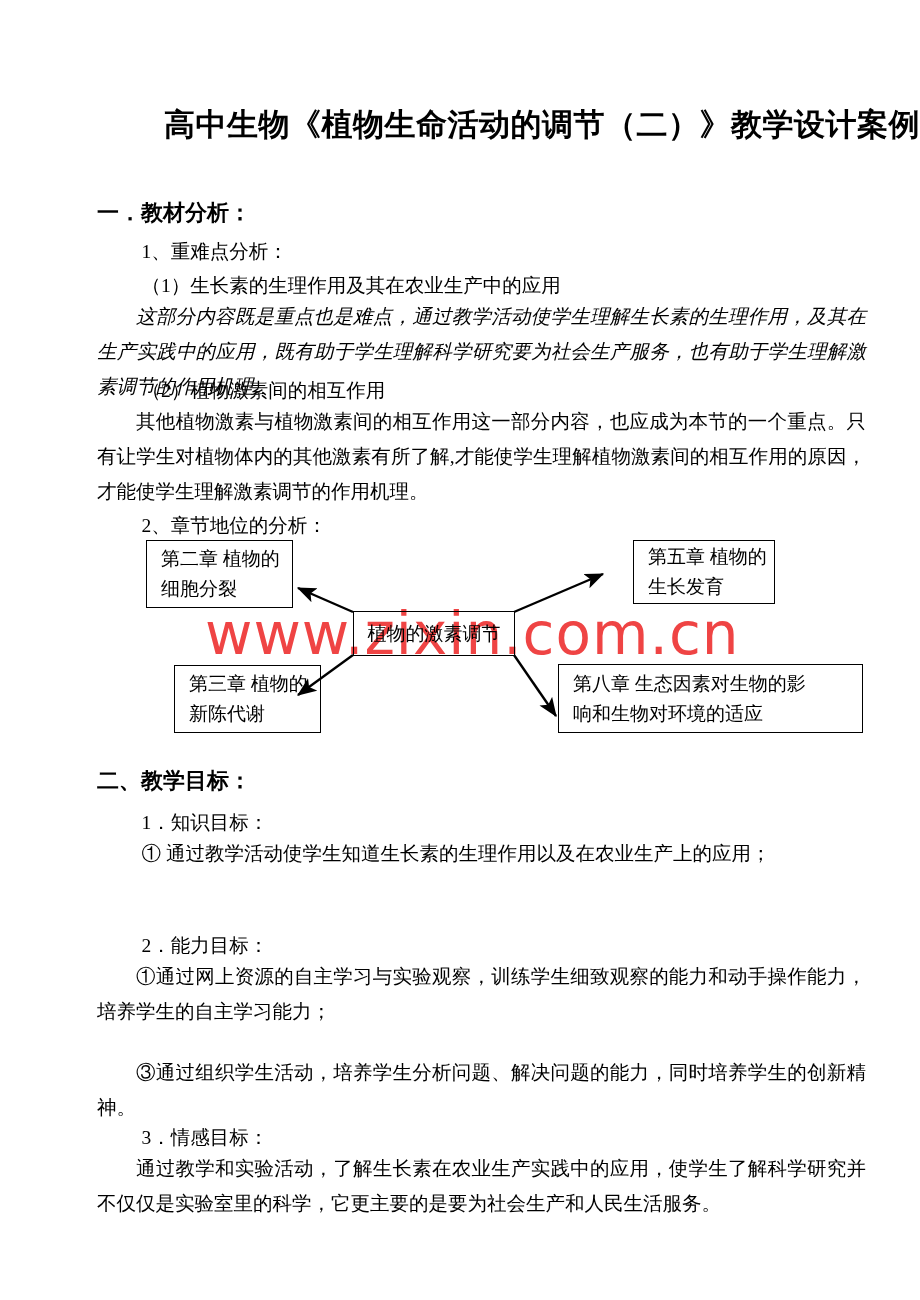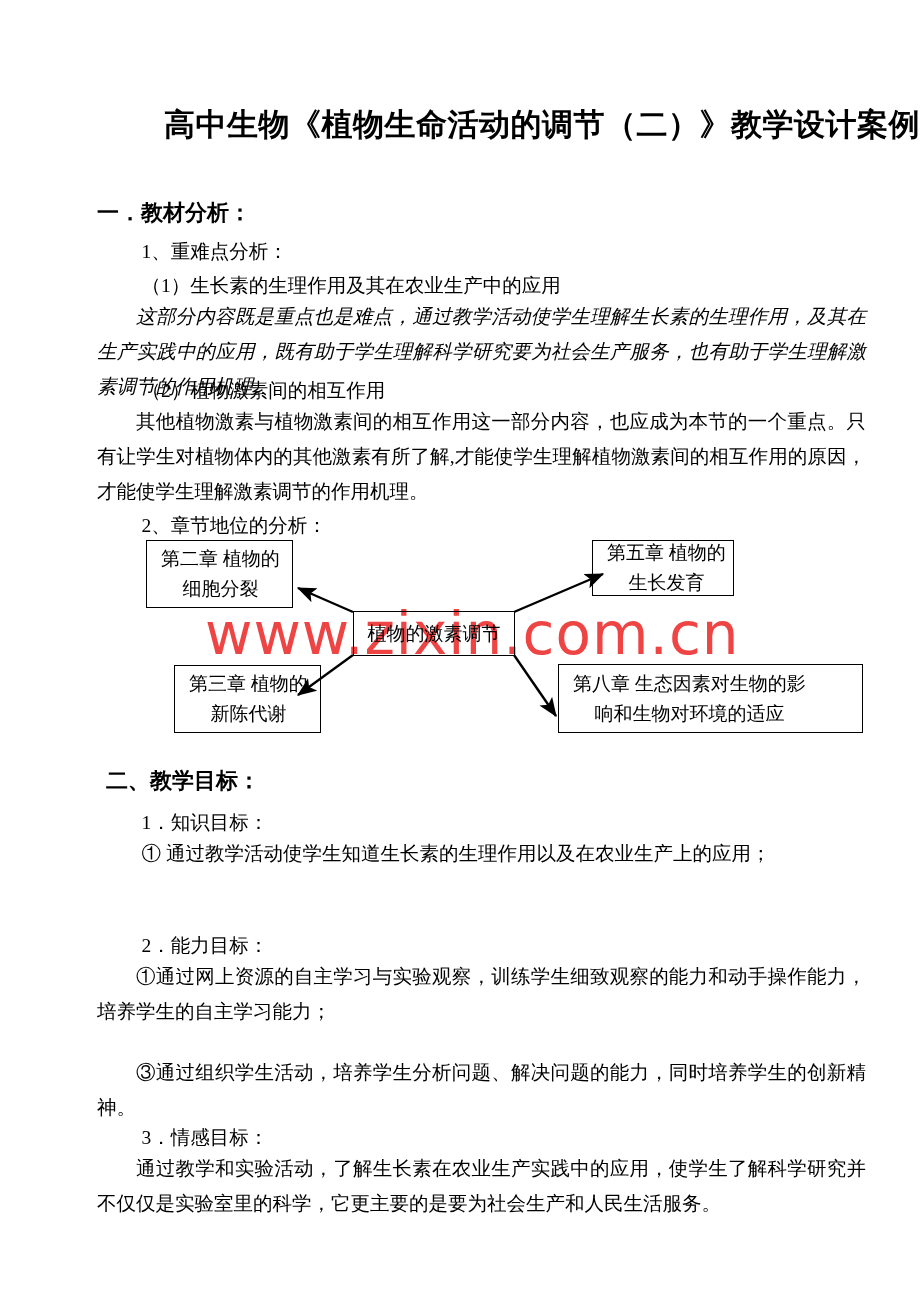--- a/index.html
+++ b/index.html
@@ -36,21 +36,21 @@
 
   
   .section-heading {
     position: absolute;
     font-size: 22px;
     font-weight: bold;
     white-space: nowrap;
     font-family: "Liberation Sans", "DejaVu Sans", sans-serif;
   }
   #heading-1 { left: 97px;  top: 198px; }
-  #heading-2 { left: 97px;  top: 766px; margin-left: 9px; }
+  #heading-2 { left: 97px;  top: 766px; }
 
   
   .para {
     position: absolute;
     font-size: 19.5px;
     line-height: 35px;
     text-align: justify;
     text-justify: inter-ideograph;
     font-family: "Liberation Serif", "DejaVu Serif", serif;
   }
@@ -98,42 +98,42 @@
     line-height: 30px;
     font-family: "Liberation Serif", "DejaVu Serif", serif;
     color: #000;
   }
   .node-box .node-text {
     padding: 0 0 0 14px;
     white-space: pre-line;
   }
   #box-ch2 { left: 146px; top: 540px; width: 147px; height: 68px; }
   #box-ch3 { left: 146px; top: 665px; width: 147px; height: 68px; margin-left: 28px; }
-  #box-ch5 { left: 592px; top: 540px; width: 142px; height: 56px; }
+  #box-ch5 { left: 633px; top: 540px; width: 142px; height: 64px; }
   #box-ch8 { left: 558px; top: 664px; width: 305px; height: 69px; }
   #box-center {
     left: 353px; top: 611px; width: 162px; height: 45px;
     justify-content: center;
   }
   #box-center .node-text { padding: 0; }
 
   
   .watermark {
     position: absolute;
     left: 205px;
     top: 600px;
     font-size: 58px;
     letter-spacing: 1px;
     color: #ef4444;
     font-family: "DejaVu Sans", "Liberation Sans", sans-serif;
     white-space: nowrap;
     z-index: 0;
     user-select: none;
   }
-  .layer-above { z-index: 2; text-align: center; }
+  .layer-above { z-index: 2; }
 </style>
 </head>
 <body>
 
 <div class="page">
 
   <div class="watermark">www.zixin.com.cn</div>
 
   <div class="doc-title">高中生物《植物生命活动的调节（二）》教学设计案例</div>
 

